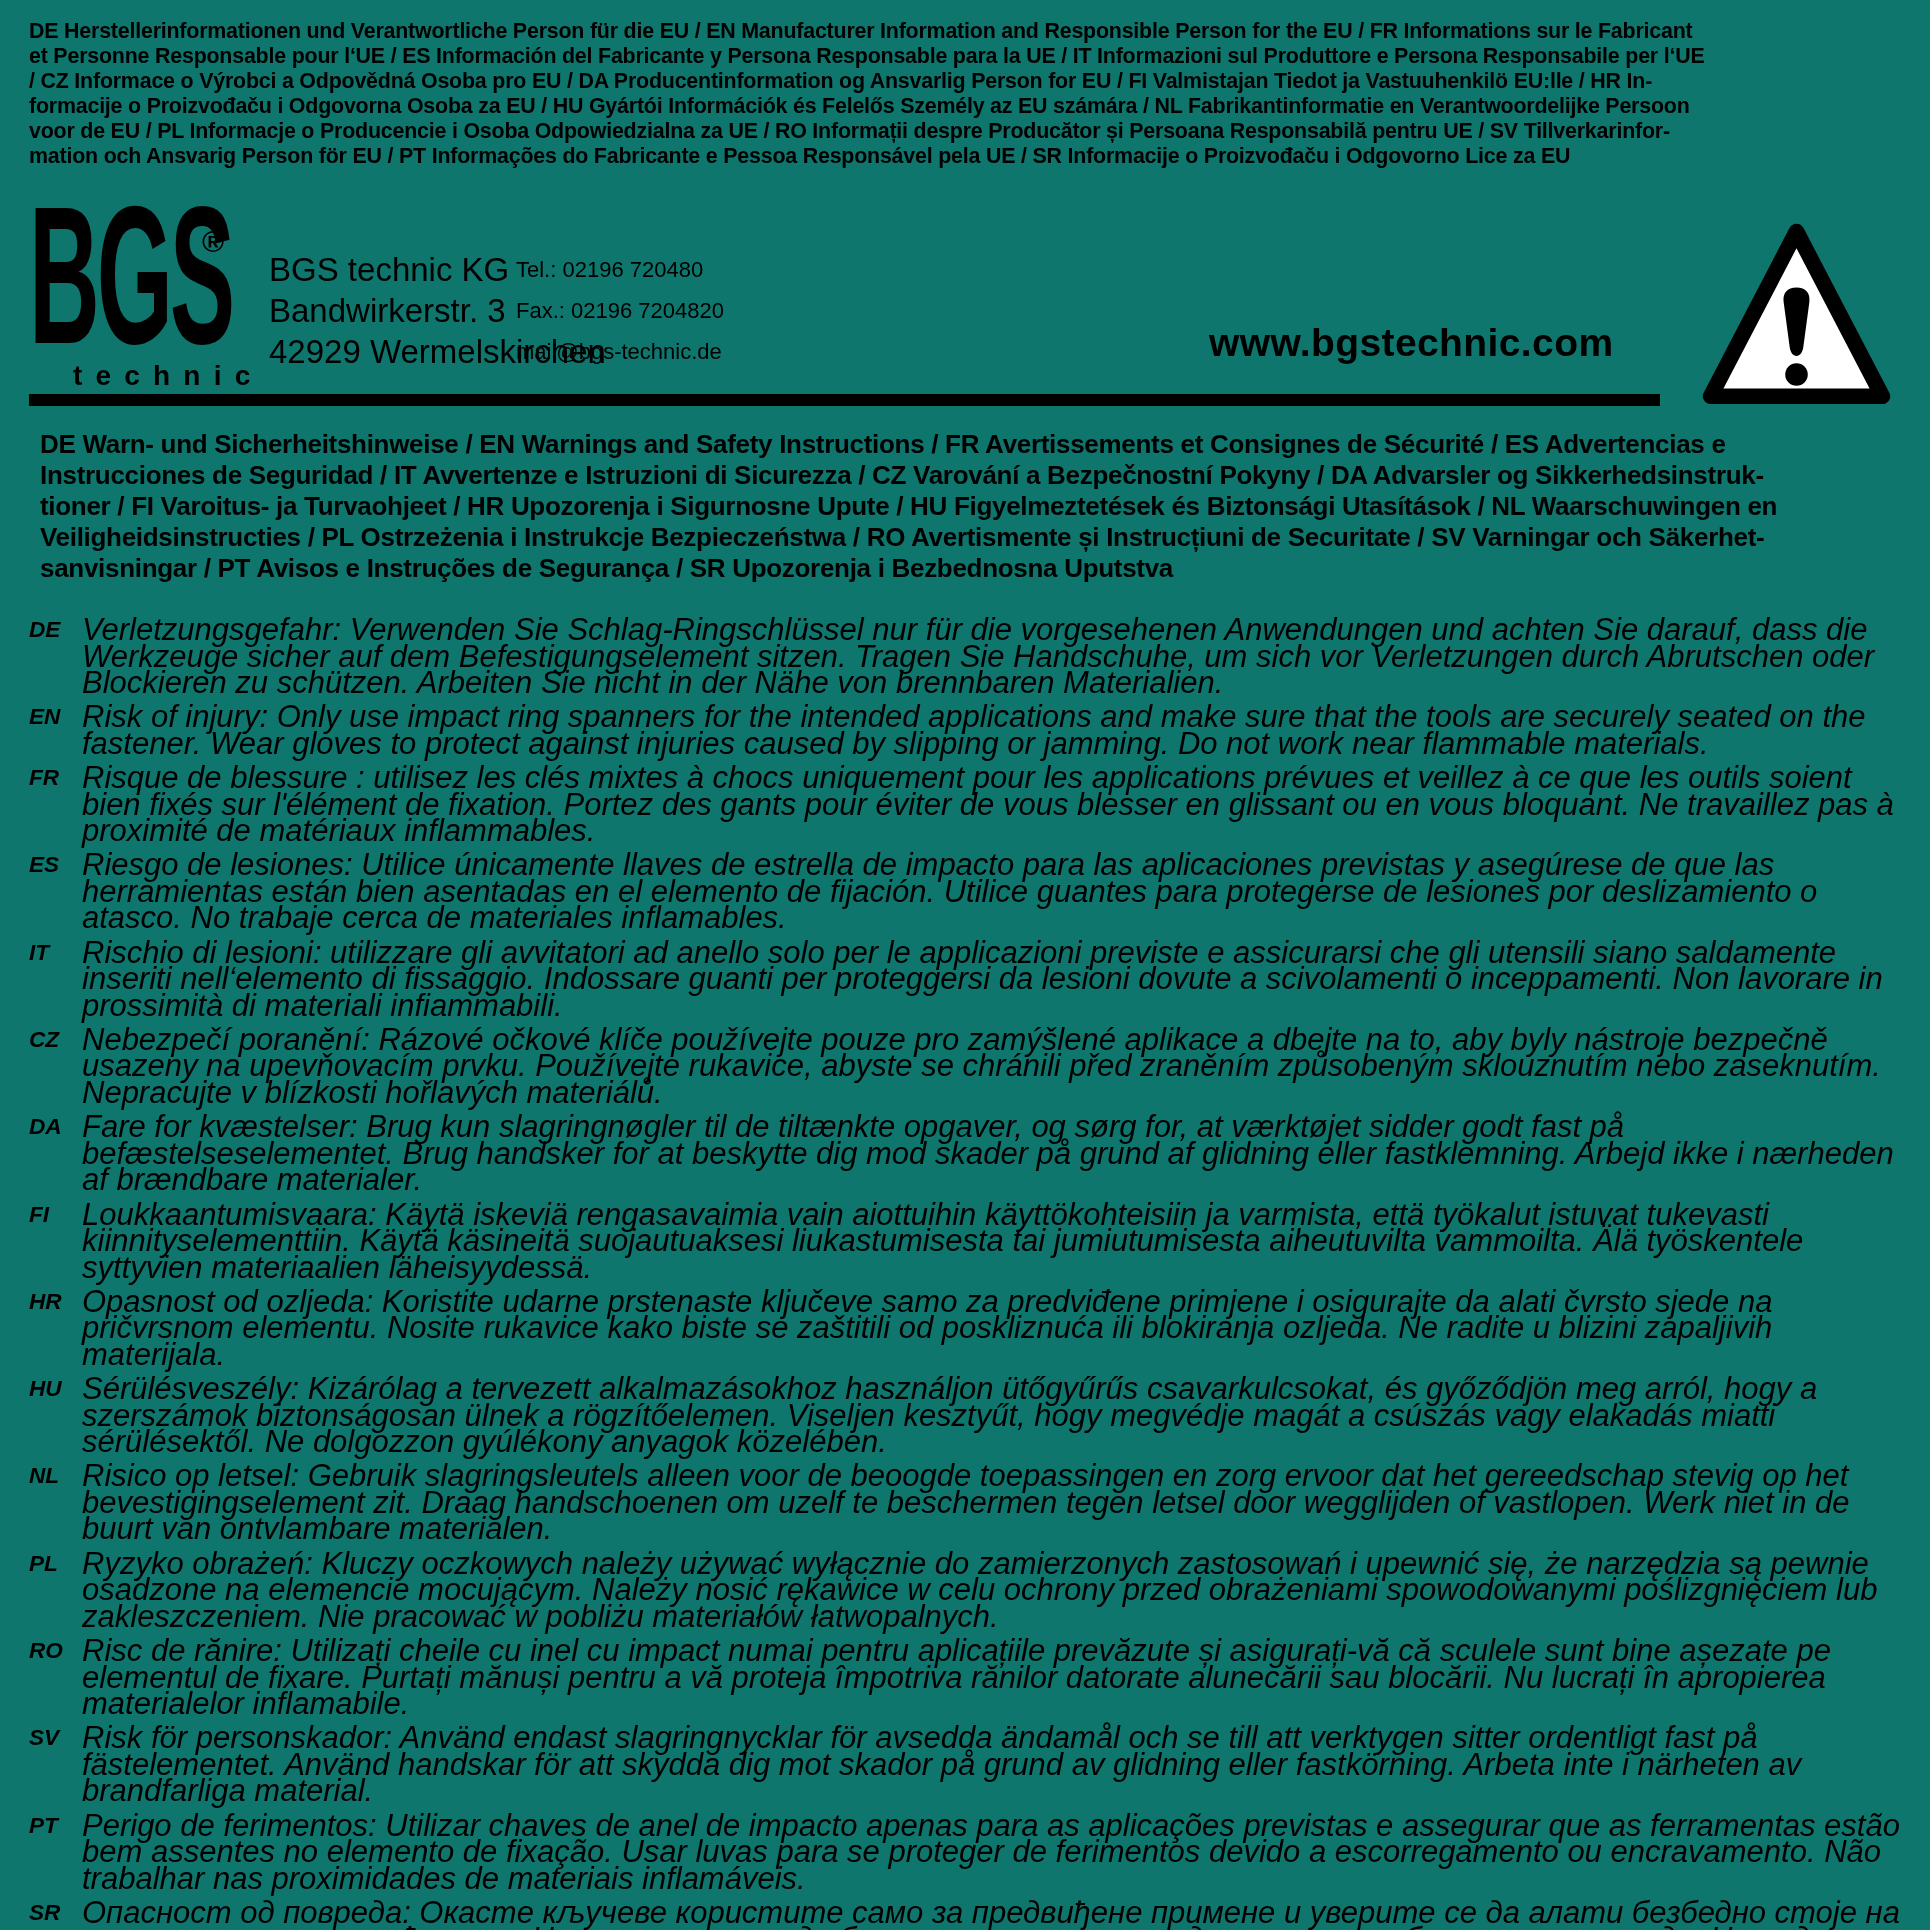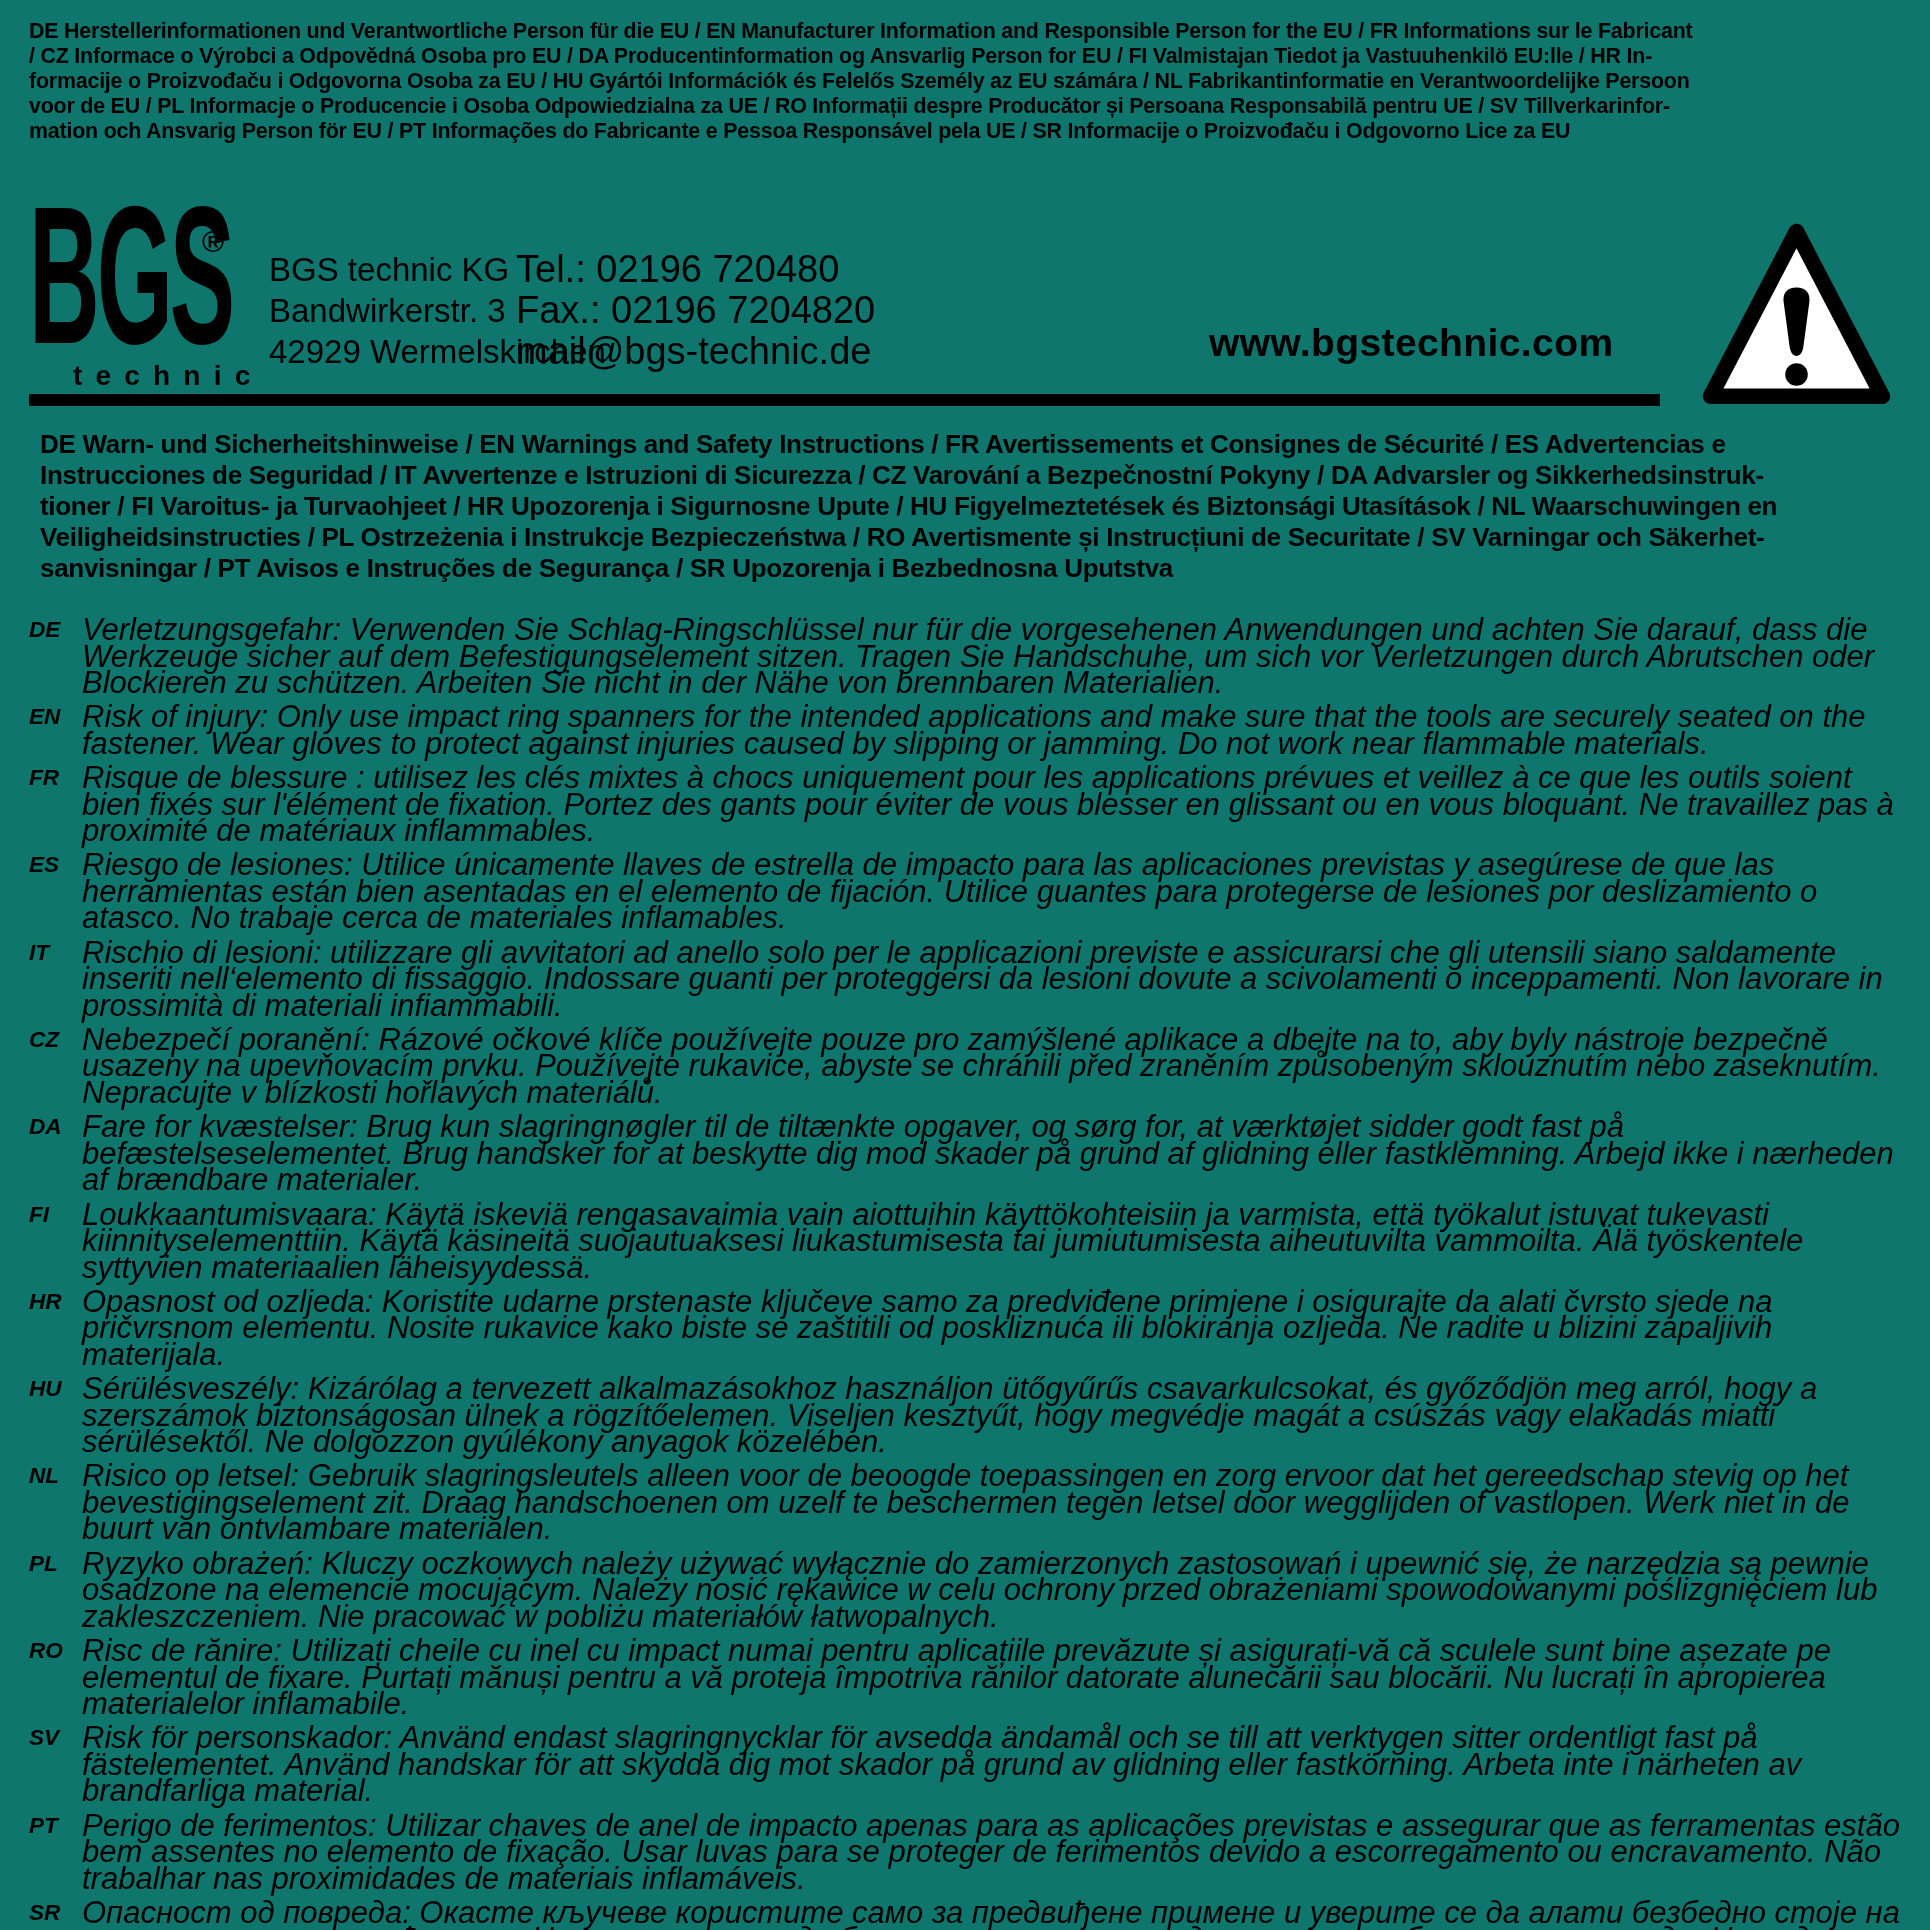--- a/index.html
+++ b/index.html
@@ -19,21 +19,21 @@
     position:absolute; left:0; top:-45px; font-size:196px; font-weight:bold;
     letter-spacing:-6.2px; transform:scaleX(0.5); transform-origin:0 0; line-height:1;
     white-space:nowrap;
   }
   .logo-reg { position:absolute; left:173px; top:1.6px; font-size:30px; font-weight:bold; }
   .logo-technic {
     position:absolute; left:44px; top:137px; font-size:28px; font-weight:bold;
     letter-spacing:13.2px; white-space:nowrap;
   }
   .address { position:absolute; left:269px; top:249px; font-size:33px; line-height:41px; }
-  .contact { position:absolute; left:516px; top:249px; font-size:38px; line-height:41px; }
+  .contact { position:absolute; left:516px; top:249px; font-size:22px; line-height:41px; }
   .website { position:absolute; left:1209px; top:321px; font-size:39px; font-weight:bold; letter-spacing:0.4px; }
   .tri { position:absolute; left:1701px; top:219px; }
   .rule { position:absolute; left:29px; top:394px; width:1631px; height:11.7px; background:#000; }
   
   .header-warn { position:absolute; left:40px; top:429px; width:1876px; }
   .header-warn .hline {
     font-size:26px; font-weight:bold; line-height:31px;
     letter-spacing:-0.3px; white-space:nowrap;
   }
   
@@ -42,20 +42,21 @@
   .entry .code { flex:0 0 53px; width:53px; font-weight:bold; font-size:22.6px; line-height:26.5px; }
   .entry .text { flex:1; font-size:31px; line-height:26.5px; }
 </style>
 </head>
 <body>
 
 <div class="page">
 
   <div class="header-top">
     <div class="hline">DE Herstellerinformationen und Verantwortliche Person für die EU / EN Manufacturer Information and Responsible Person for the EU / FR Informations sur le Fabricant</div>
+    <div class="hline">et Personne Responsable pour l‘UE / ES Información del Fabricante y Persona Responsable para la UE / IT Informazioni sul Produttore e Persona Responsabile per l‘UE</div>
     <div class="hline">/ CZ Informace o Výrobci a Odpovědná Osoba pro EU / DA Producentinformation og Ansvarlig Person for EU / FI Valmistajan Tiedot ja Vastuuhenkilö EU:lle / HR In-</div>
     <div class="hline">formacije o Proizvođaču i Odgovorna Osoba za EU / HU Gyártói Információk és Felelős Személy az EU számára / NL Fabrikantinformatie en Verantwoordelijke Persoon</div>
     <div class="hline">voor de EU / PL Informacje o Producencie i Osoba Odpowiedzialna za UE / RO Informații despre Producător și Persoana Responsabilă pentru UE / SV Tillverkarinfor-</div>
     <div class="hline">mation och Ansvarig Person för EU / PT Informações do Fabricante e Pessoa Responsável pela UE / SR Informacije o Proizvođaču i Odgovorno Lice za EU</div>
   </div>
 
   <div class="logo">
     <span class="logo-bgs">BGS</span>
     <span class="logo-reg">®</span>
     <span class="logo-technic">technic</span>

